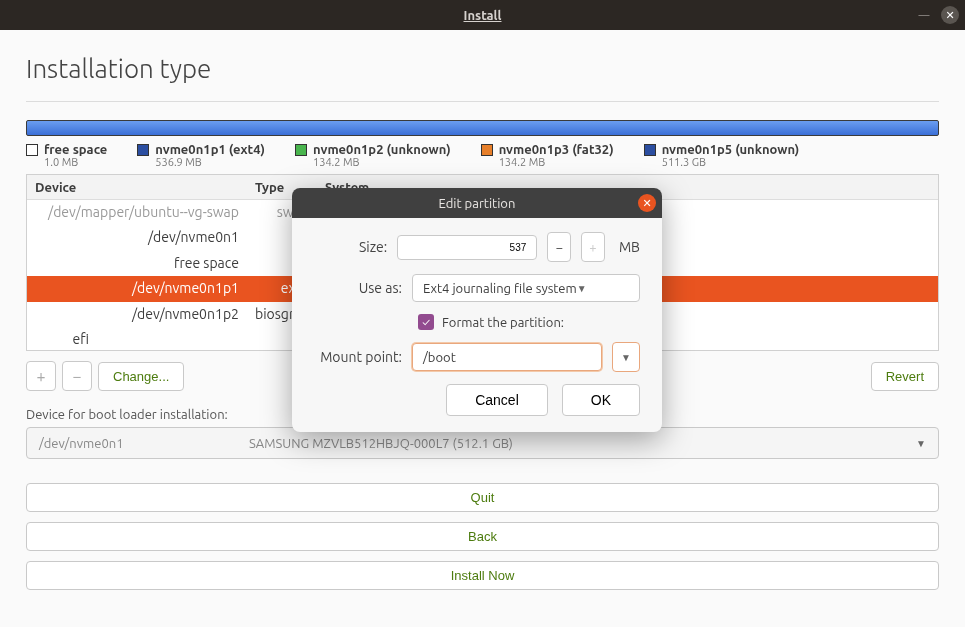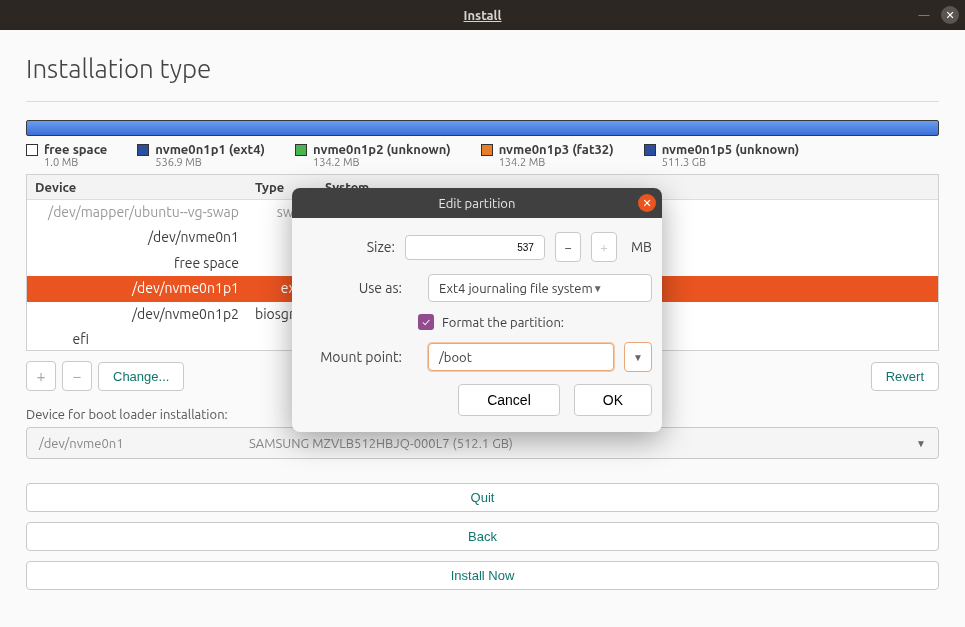--- a/index.html
+++ b/index.html
@@ -58,21 +58,21 @@
     .row.faded { color: #999; }
     .row.sub .col-device { padding-left: 16px; }
     .row.selected { background: #e95420; color: #ffffff; }
     .actions-row {
       display: flex; justify-content: space-between; align-items: center;
       margin-top: 10px;
     }
     .left-actions { display: flex; gap: 6px; align-items: center; }
     .btn {
       background: #fff; border: 1px solid #c9c9c9; border-radius: 4px;
-      padding: 6px 14px; font-size: 13px; cursor: pointer; color: #0f766e;
+      padding: 6px 14px; font-size: 13px; cursor: pointer; color: #4d7c0f;
     }
     .btn.disabled { color: #b5b5b5; background: #f5f5f5; cursor: default; }
     .sq-btn {
       width: 30px; height: 30px; border: 1px solid #c9c9c9; border-radius: 4px;
       background: #fff; display: flex; align-items: center; justify-content: center;
       font-size: 16px; color: #aaa; cursor: pointer;
     }
     .boot-label { margin-top: 16px; font-size: 13px; color: #555; }
     .boot-select {
       margin-top: 6px; border: 1px solid #c9c9c9; border-radius: 4px;
@@ -97,34 +97,34 @@
       display: flex; align-items: center; justify-content: center;
       position: relative; font-weight: normal; font-size: 13px;
     }
     .modal-close {
       position: absolute; right: 6px; top: 6px;
       width: 18px; height: 18px; border-radius: 50%;
       background: #e95420; color: #fff; display: flex;
       align-items: center; justify-content: center; font-size: 11px;
       cursor: pointer;
     }
-    .modal-body { padding: 14px 10px 16px 18px; }
+    .modal-body { padding: 14px 22px 16px 18px; }
     .form-row { display: flex; align-items: center; margin-bottom: 12px; gap: 10px; }
     .form-label { width: 92px; text-align: right; font-size: 14px; color: #444; }
     .size-input {
       width: 140px; border: 1px solid #c9c9c9; border-radius: 4px;
       padding: 6px 10px; text-align: right; font-size: 10px;
     }
     .stepper { width: 28px; height: 30px; border: 1px solid #c9c9c9; border-radius: 4px; background: #fff; display:flex; align-items:center; justify-content:center; cursor:pointer; }
     .stepper.disabled { color: #ccc; }
     .unit { font-size: 14px; color: #444; margin-left: 4px; }
     .select {
       flex: 1; border: 1px solid #c9c9c9; border-radius: 4px;
       padding: 6px 10px; background: #fff; display: flex;
-      justify-content: flex-start; align-items: center; cursor: pointer; margin-left: 16px;
+      justify-content: flex-start; align-items: center; cursor: pointer;
     }
     .select.hl { border-color: #e9a77d; box-shadow: 0 0 0 1px #f3c9a9; }
     .chev { font-size: 10px; color: #666; }
     .checkbox-row { display: flex; align-items: center; margin: 2px 0 12px 108px; gap: 8px; }
     .chk {
       width: 16px; height: 16px; border-radius: 3px;
       background: #924b8f; display: flex; align-items: center; justify-content: center;
       color: #fff; font-size: 11px; cursor: pointer;
     }
     .modal-buttons { display: flex; justify-content: flex-end; gap: 14px; margin-top: 6px; }

